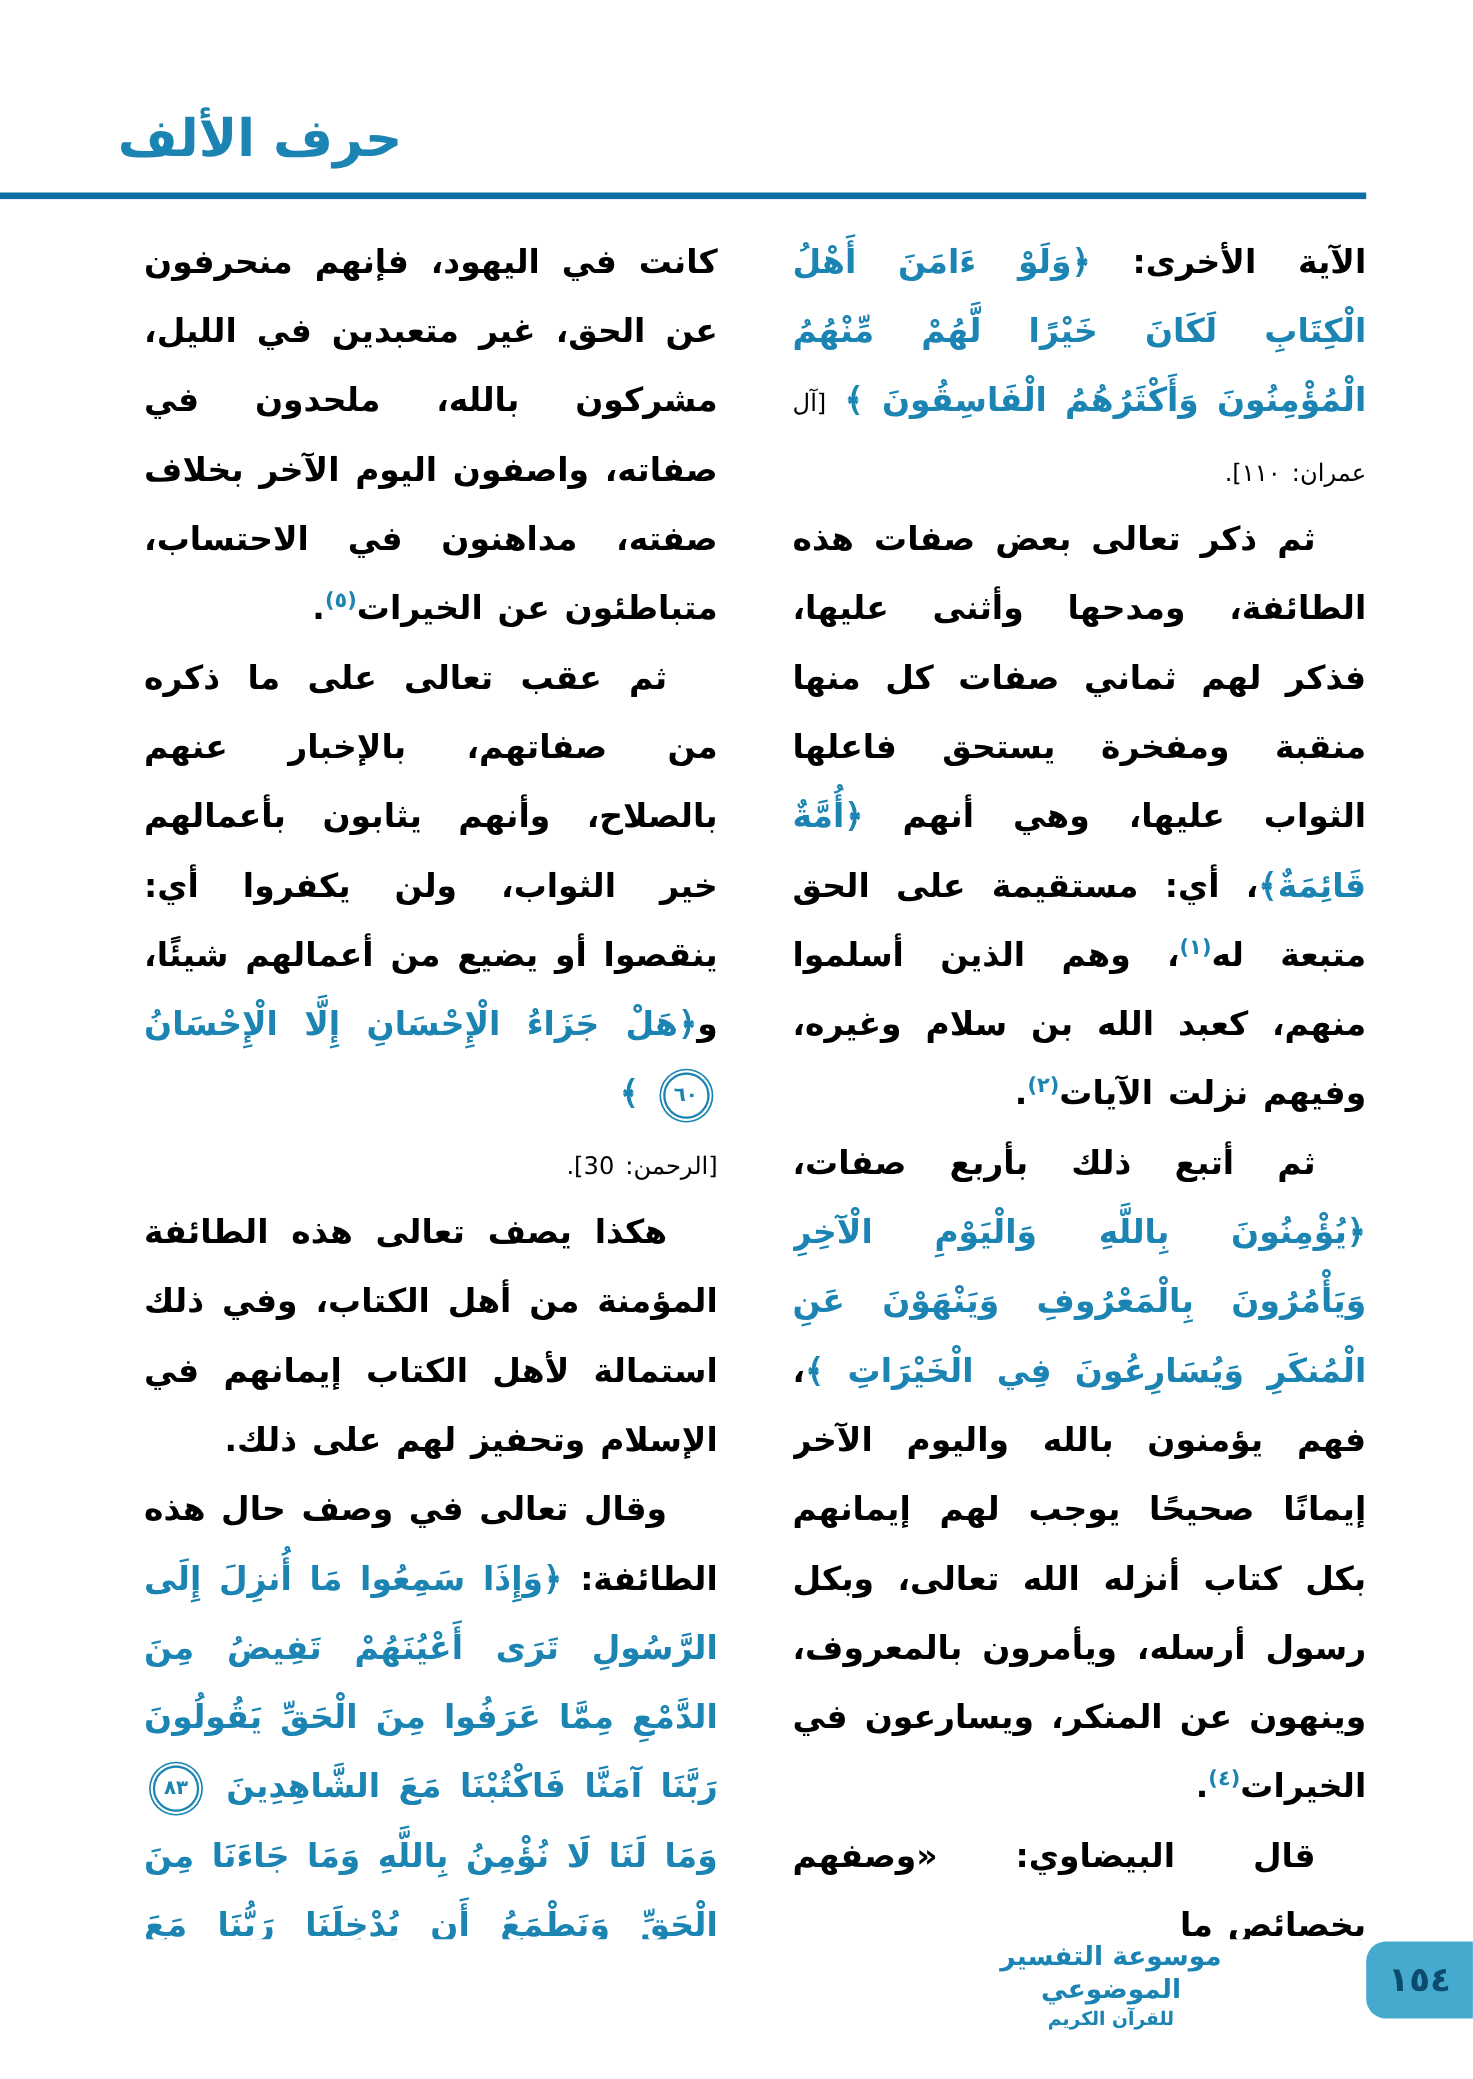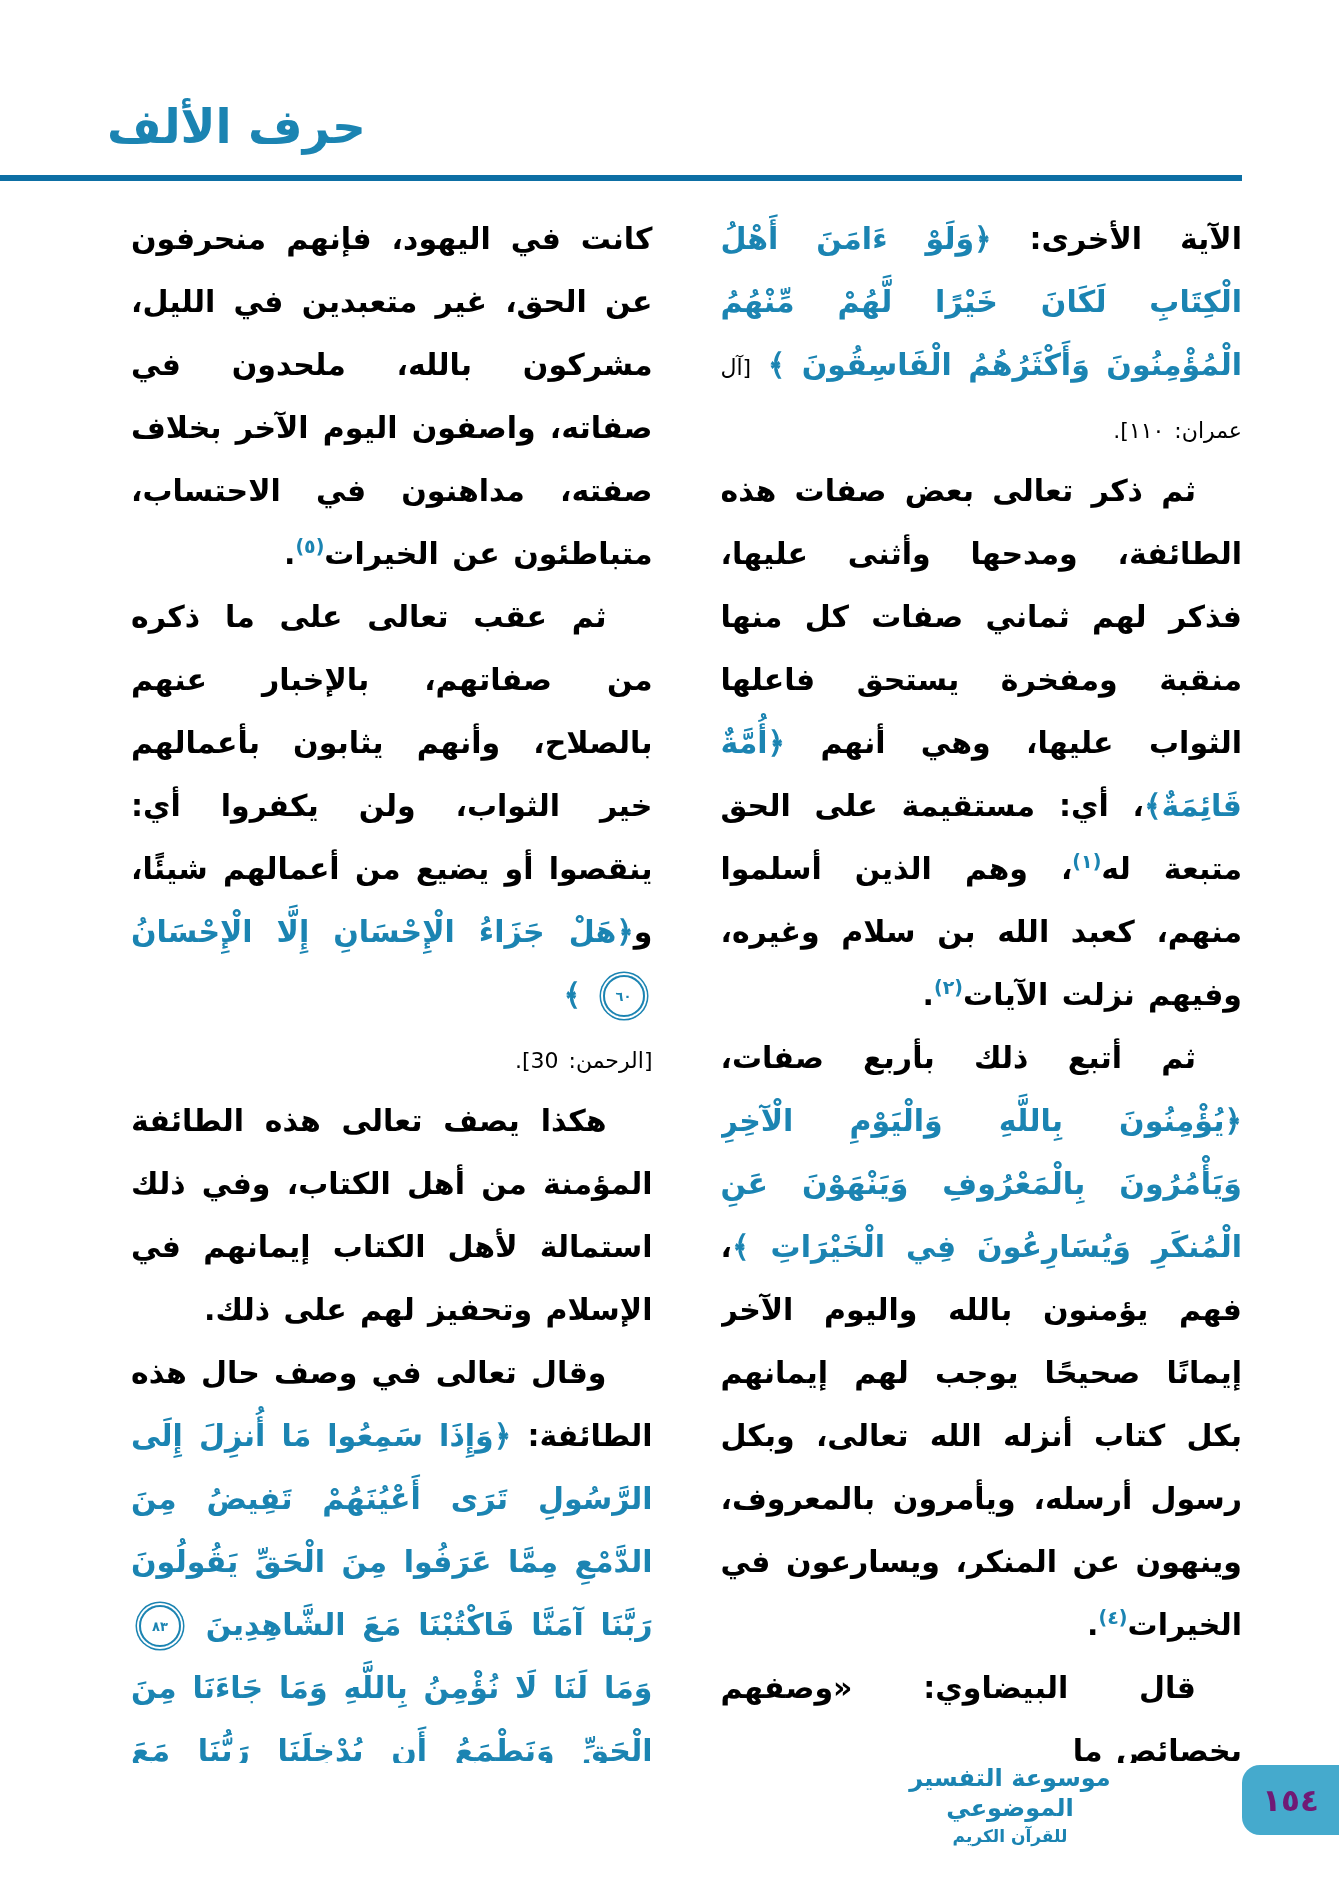--- a/index.html
+++ b/index.html
@@ -41,36 +41,36 @@
   .run-ref{font-weight:normal;font-size:22px;}
   .run-fn{
     color:var(--accent);
     font-size:19px;vertical-align:super;line-height:1;
   }
   .run-aya{
     display:inline-flex;align-items:center;justify-content:center;
     width:42px;height:42px;margin:0 8px;
     border:2px solid var(--accent);border-radius:50%;
     box-shadow:0 0 0 2px #ffffff,0 0 0 3.5px var(--accent);
-    color:var(--accent);font-size:13px;font-weight:bold;
+    color:var(--accent);font-size:18px;font-weight:bold;
     vertical-align:middle;text-indent:0;
   }
   
   .logo{
     position:absolute;bottom:40px;right:199px;width:260px;
     text-align:center;color:var(--accent);font-weight:bold;
   }
   .logo-line1{font-size:24px;line-height:1.25;letter-spacing:-1px;}
   .logo-line2{font-size:17px;line-height:1.6;}
   .page-badge{
     position:absolute;right:0;bottom:55px;
     width:97px;height:70px;
     background:var(--badge);
     border-radius:18px 0 0 18px;
-    color:#701a75;font-size:31px;font-weight:bold;
+    color:#0c4a6e;font-size:31px;font-weight:bold;
     display:flex;align-items:center;justify-content:center;
   }
 </style>
 </head>
 <body>
 
 <div class="page">
 
   <header>
     <div class="header-title">حرف الألف</div>

